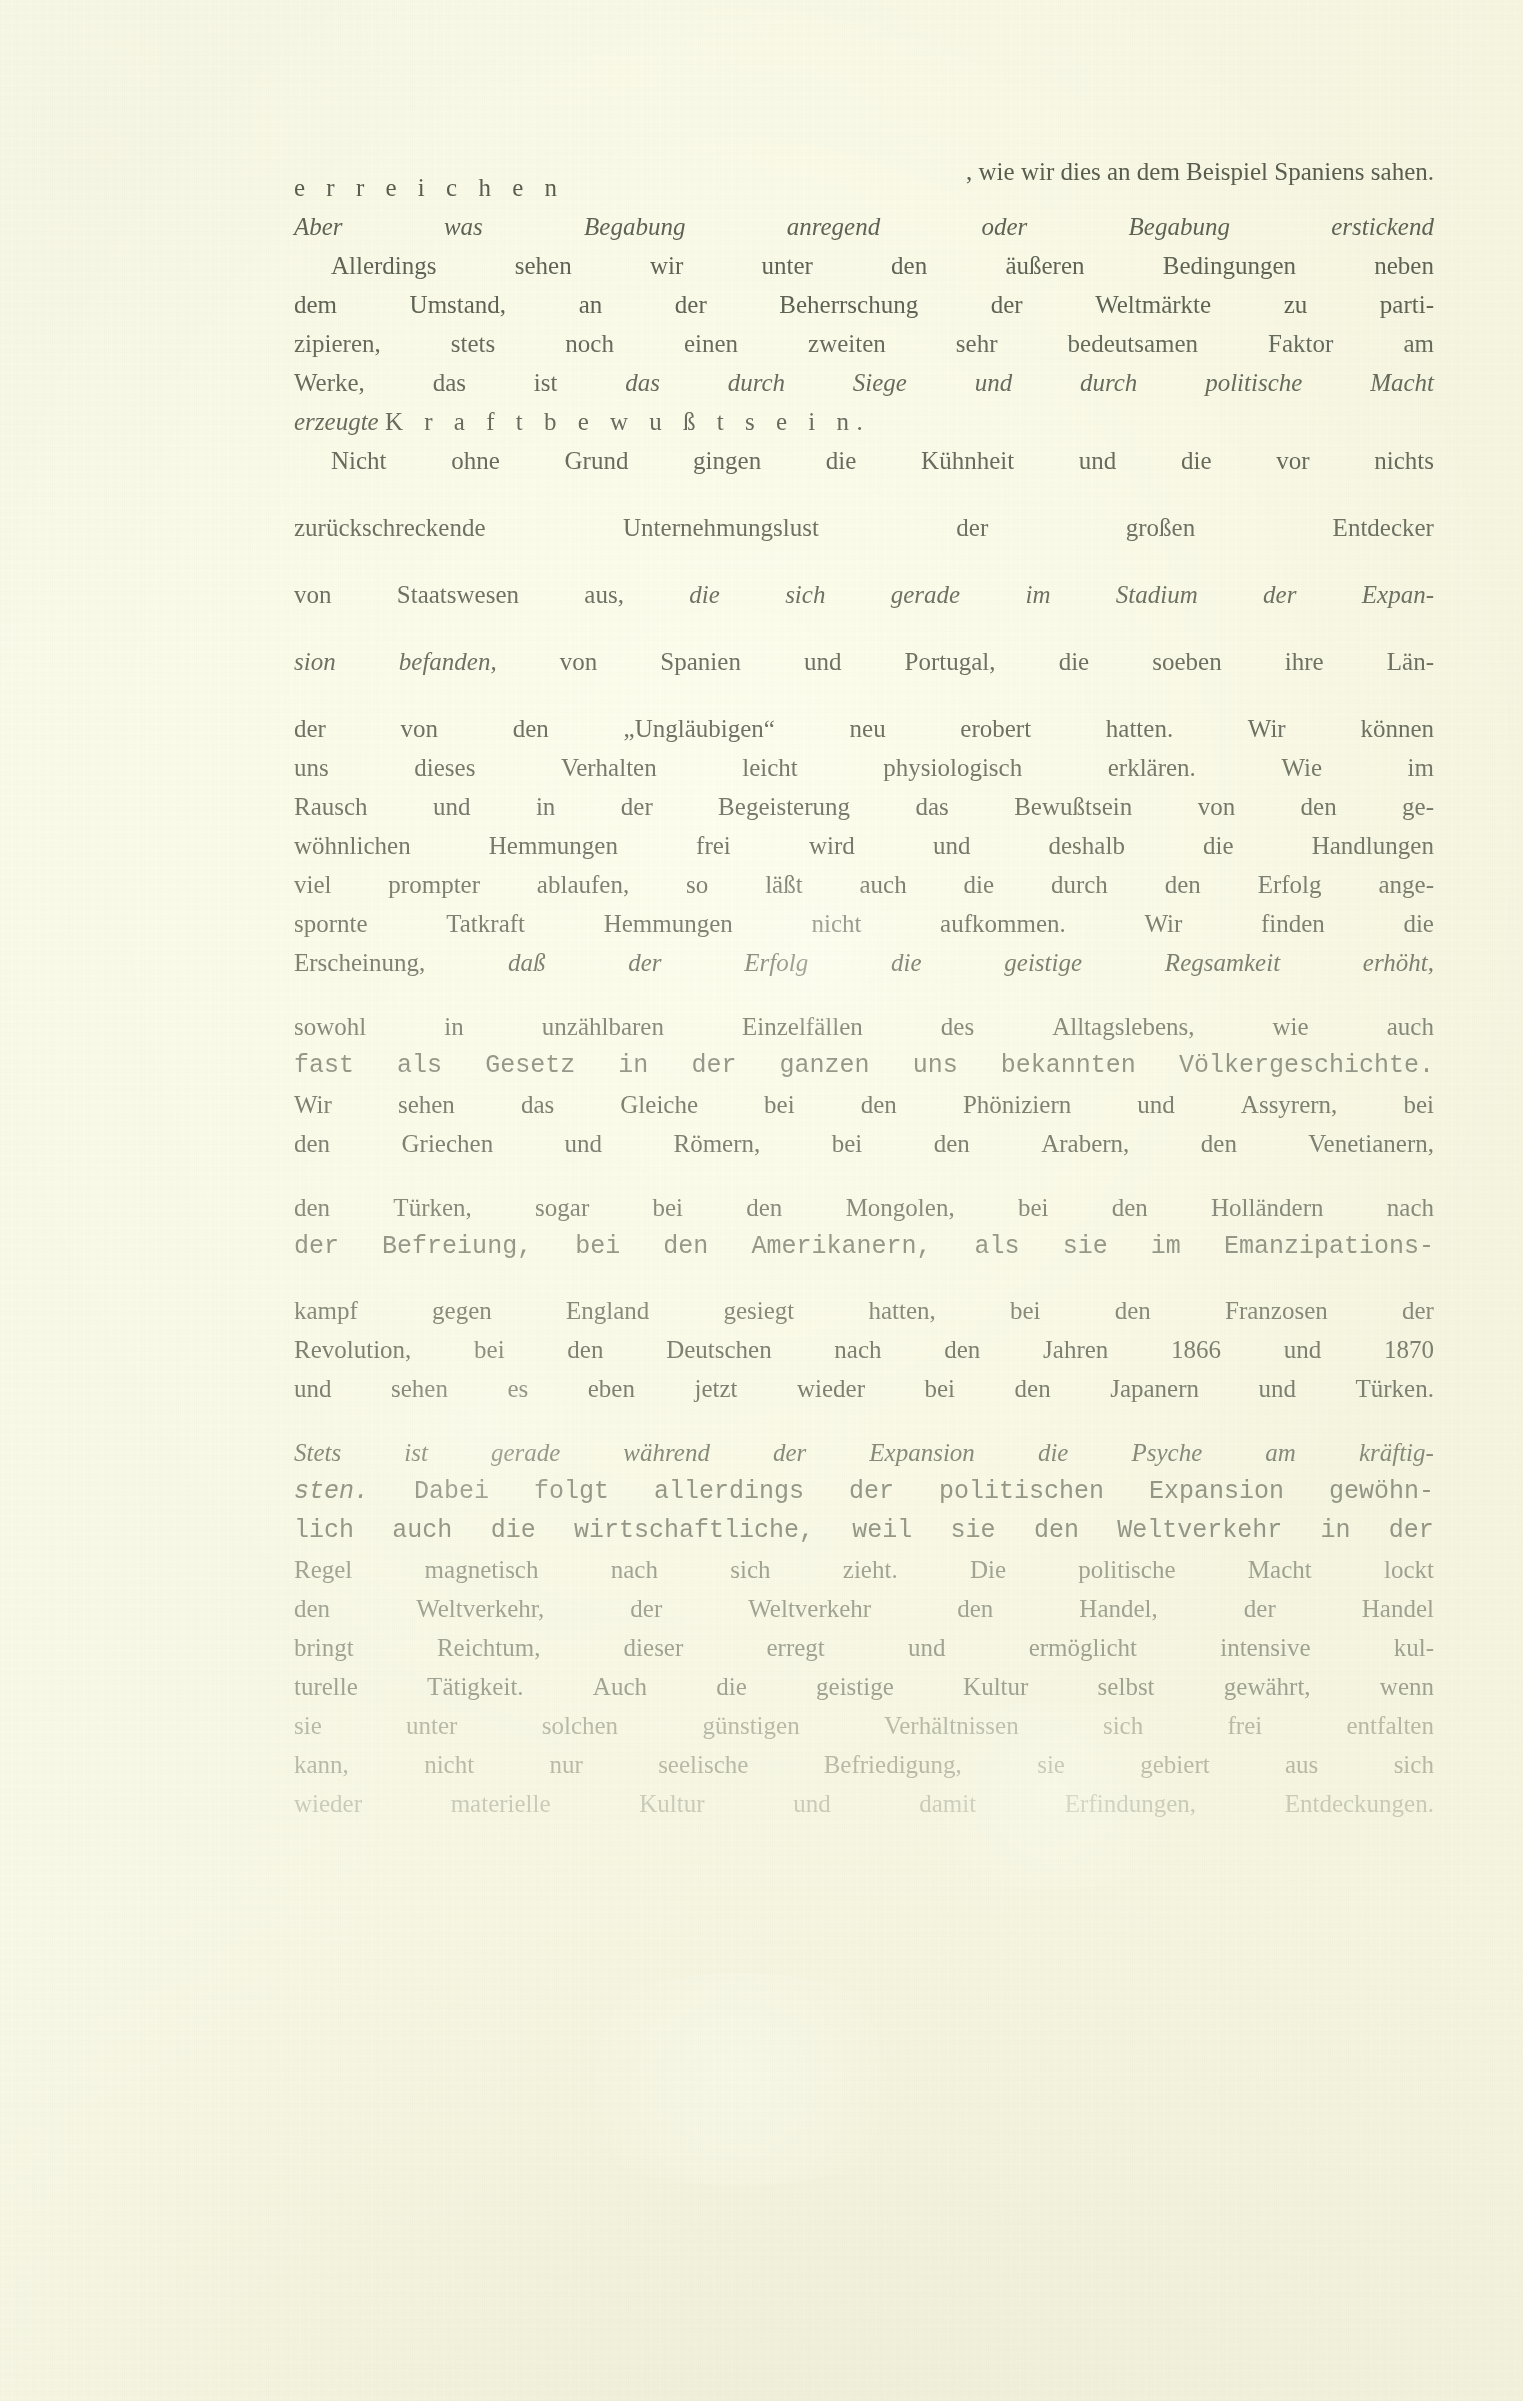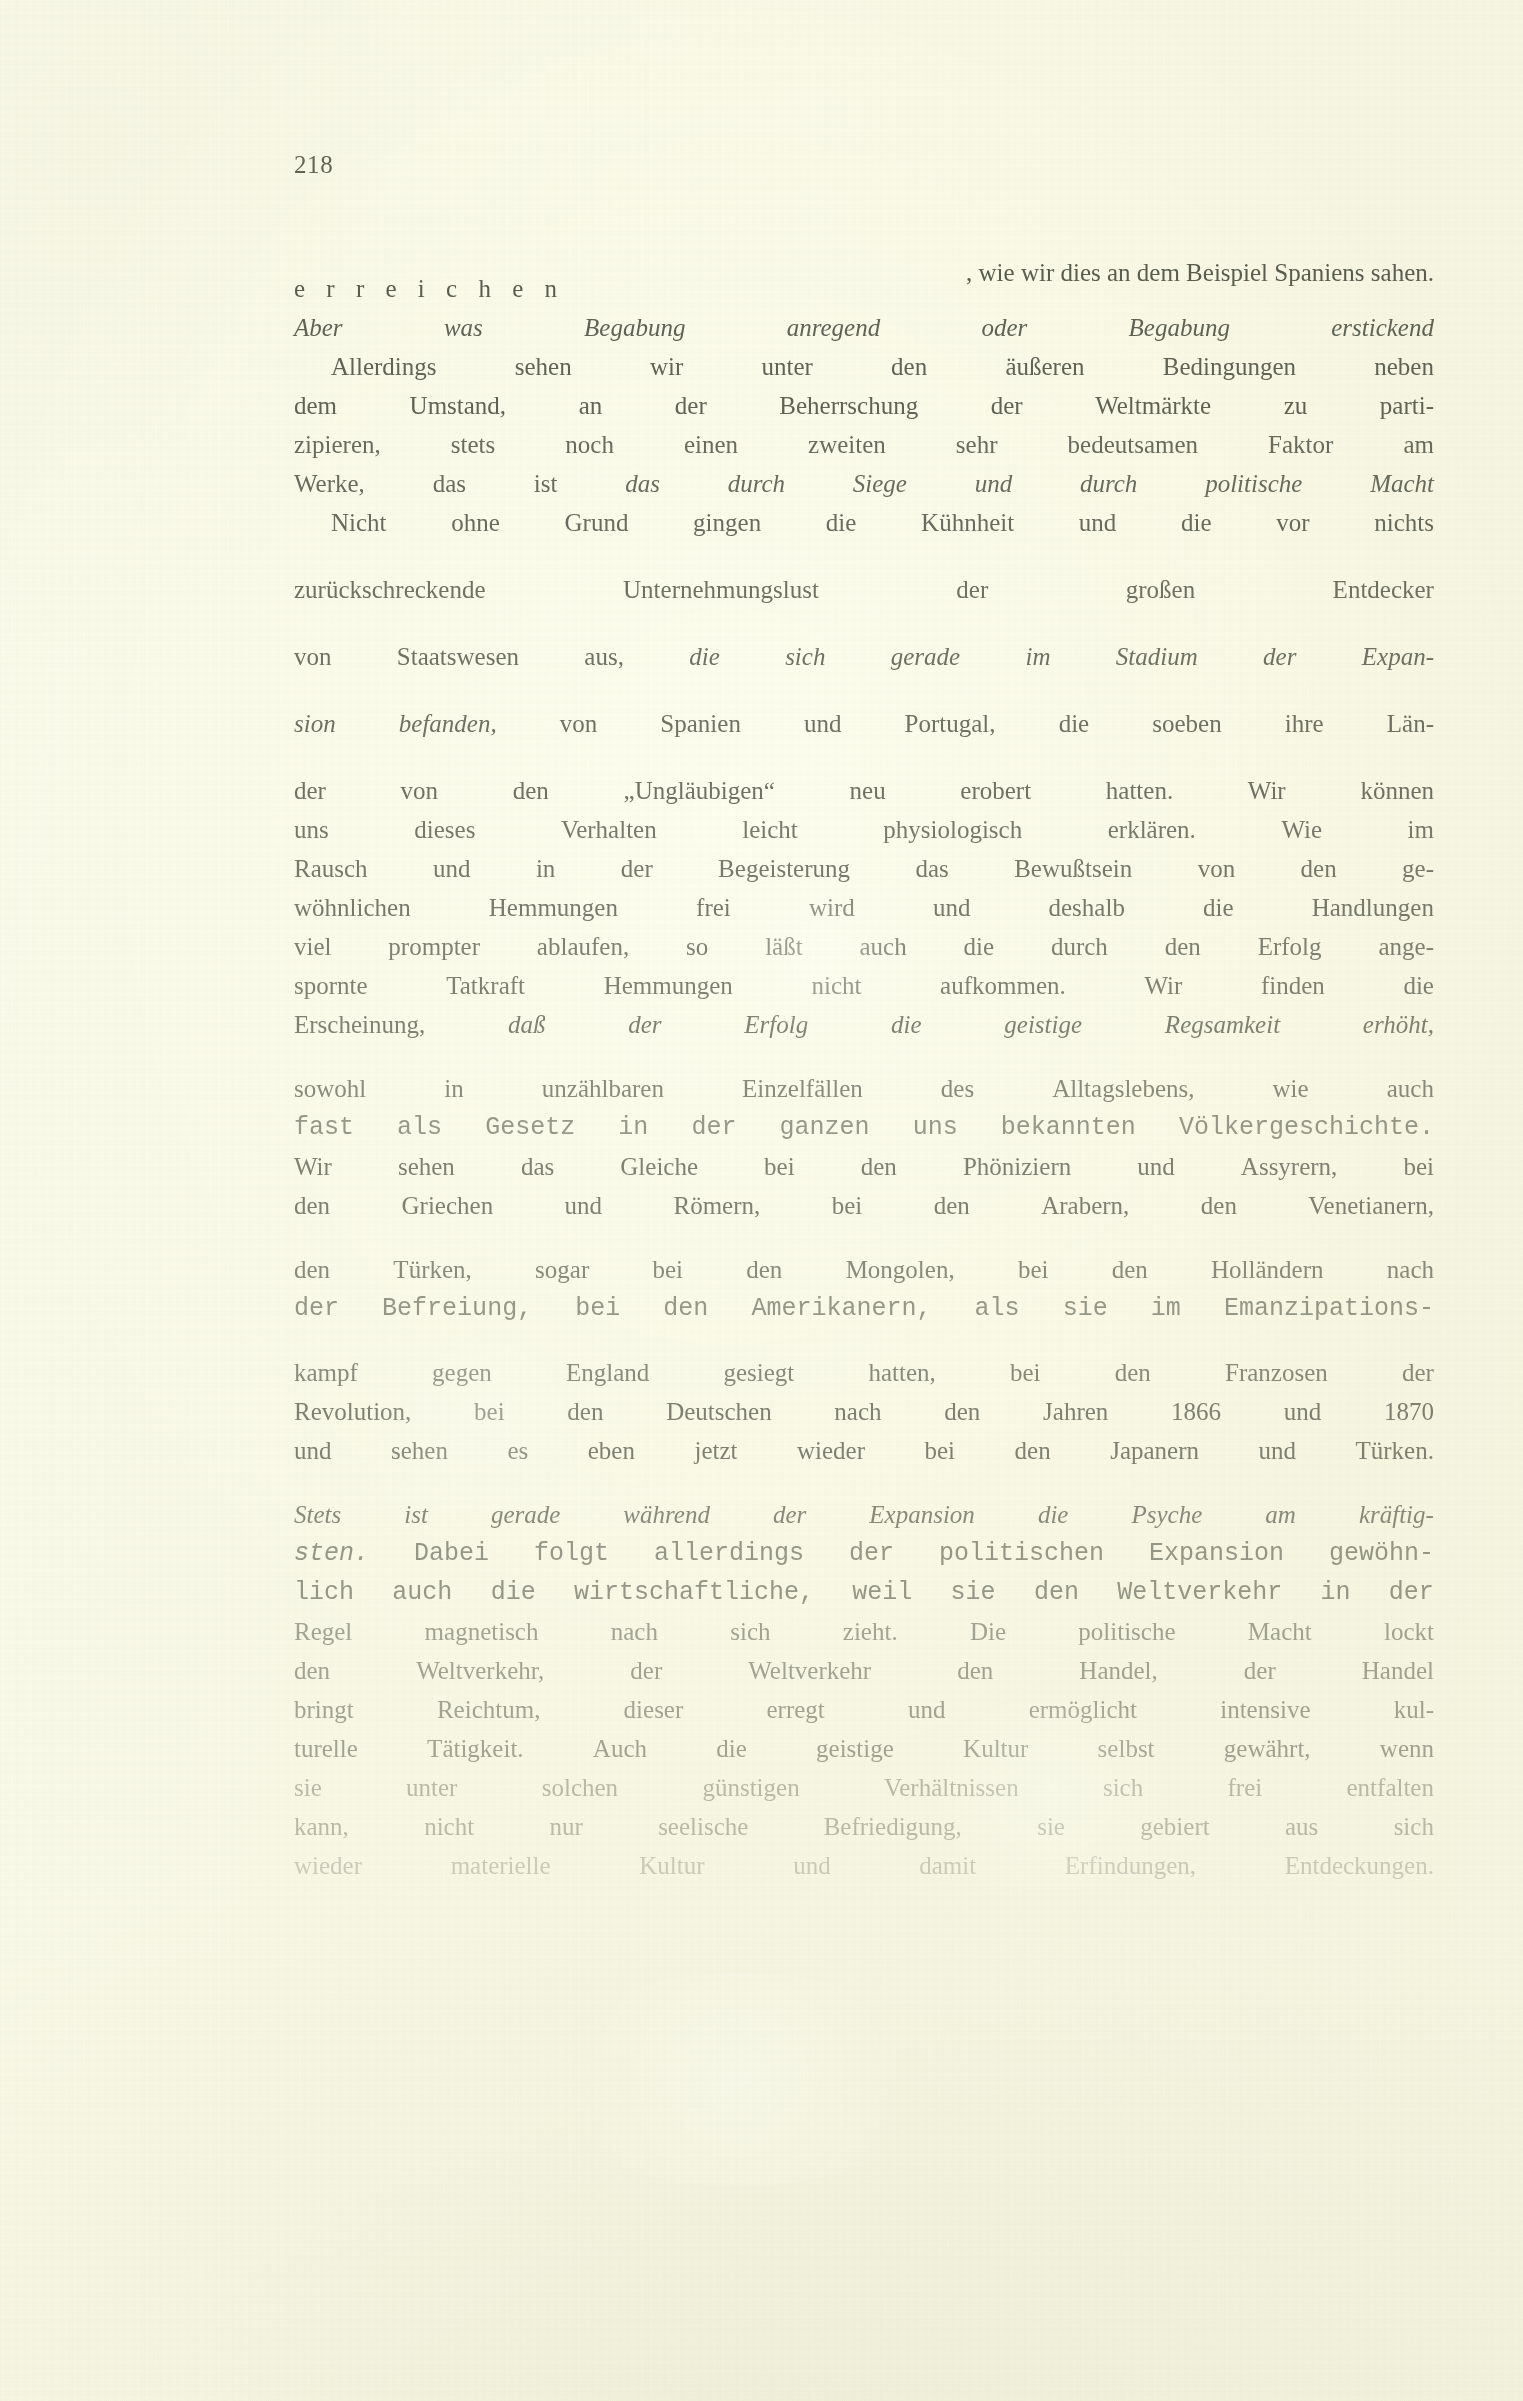--- a/index.html
+++ b/index.html
@@ -119,37 +119,37 @@
 <div class="page">
   <div class="paper-tint"></div>
 
   <div class="blotch" style="left:697px; top:880px; width:248px; height:148px; opacity:.45;"></div>
   <div class="blotch" style="left:331px;  top:1335px; width:307px; height:177px; opacity:.35;"></div>
   <div class="blotch" style="left:886px; top:1701px; width:331px; height:189px; opacity:.40;"></div>
   <div class="blotch" style="left:532px;  top:1973px; width:414px; height:213px; opacity:.50;"></div>
 
   <div class="content">
 
-    <div class="folio">218</div>
 
     <div class="body-text">
 
       <span class="ln j f0"><span class="sp">e r r e i c h e n</span><span>, wie wir dies an dem Beispiel Spaniens sahen.</span></span>
 
       <span class="ln j f1"><span class="it">Aber</span><span class="it">was</span><span class="it">Begabung</span><span class="it">anregend</span><span class="it">oder</span><span class="it">Begabung</span><span class="it">erstickend</span></span>
 
 
       <span class="ln j f1 ind"><span>Allerdings</span><span>sehen</span><span>wir</span><span>unter</span><span>den</span><span>äußeren</span><span>Bedingungen</span><span>neben</span></span>
 
       <span class="ln j f1"><span>dem</span><span>Umstand,</span><span>an</span><span>der</span><span>Beherrschung</span><span>der</span><span>Weltmärkte</span><span>zu</span><span>parti-</span></span>
 
       <span class="ln j f2"><span>zipieren,</span><span>stets</span><span>noch</span><span>einen</span><span>zweiten</span><span>sehr</span><span>bedeutsamen</span><span>Faktor</span><span>am</span></span>
 
       <span class="ln j f2"><span>Werke,</span><span>das</span><span>ist</span><span class="it">das</span><span class="it">durch</span><span class="it">Siege</span><span class="it">und</span><span class="it">durch</span><span class="it">politische</span><span class="it">Macht</span></span>
 
+      <span class="ln f2"><span class="it">erzeugte </span><span class="sp">K r a f t b e w u ß t s e i n</span><span>.</span></span>
 
       <span class="ln j f2 ind"><span>Nicht</span><span>ohne</span><span>Grund</span><span>gingen</span><span>die</span><span>Kühnheit</span><span>und</span><span>die</span><span>vor</span><span>nichts</span></span>
 
       <span class="ln j f3"><span>zurückschreckende</span><span>Unternehmungslust</span><span>der</span><span>großen</span><span>Entdecker</span></span>
 
       <span class="ln j f3"><span>von</span><span>Staatswesen</span><span>aus,</span><span class="it">die</span><span class="it">sich</span><span class="it">gerade</span><span class="it">im</span><span class="it">Stadium</span><span class="it">der</span><span class="it">Expan-</span></span>
 
       <span class="ln j f3"><span class="it">sion</span><span class="it">befanden,</span><span>von</span><span>Spanien</span><span>und</span><span>Portugal,</span><span>die</span><span>soeben</span><span>ihre</span><span>Län-</span></span>
 
       <span class="ln j f3"><span>der</span><span>von</span><span>den</span><span>„Ungläubigen“</span><span>neu</span><span>erobert</span><span>hatten.</span><span>Wir</span><span>können</span></span>

